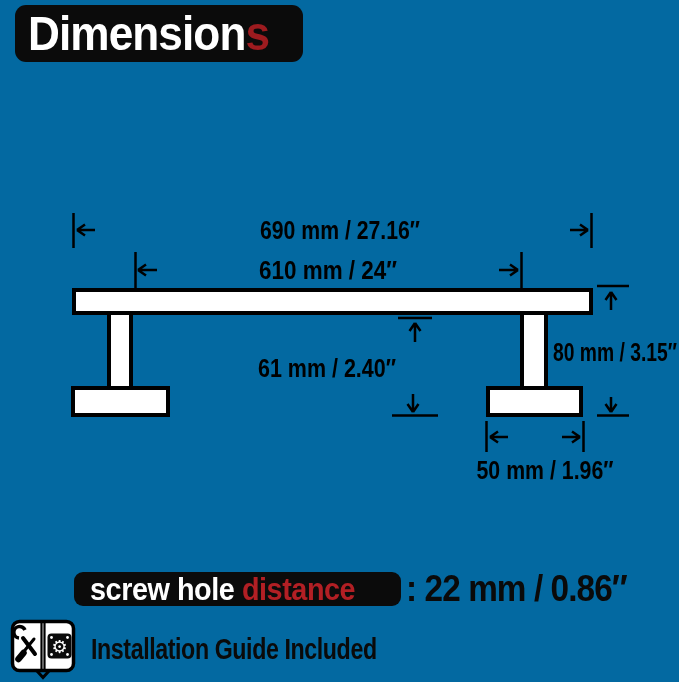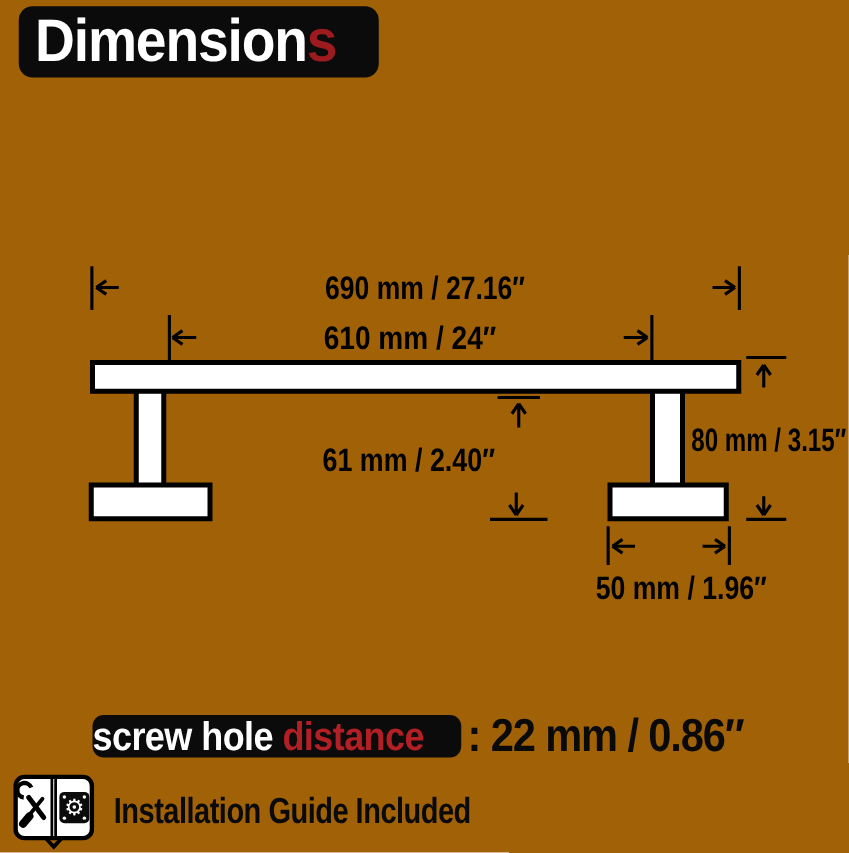--- a/index.html
+++ b/index.html
@@ -1,17 +1,17 @@
 <!DOCTYPE html>
 <html style="--title-accent: #9d1b1f; --distance-accent: #b21f24; --ink: #0a0a0a; --badge-bg: #0b0b0b;"><head>
 <meta charset="utf-8">
 <style>
   html,body{margin:0;padding:0;background:#fff;}
   .page{
-    position:relative;width:679px;height:682px;background:#a16207;overflow:hidden;
+    position:relative;width:679px;height:682px;background:#0369a1;overflow:hidden;
     font-family:"Liberation Sans",sans-serif;color:#000;text-decoration:underline;
   }
   
   .title-badge{
     position:absolute;left:15px;top:5px;height:57px;
     background:var(--badge-bg,#0b0b0b);border-radius:11px;
     display:flex;align-items:center;padding:0 13px;
   }
   .title-badge .t{
     display:inline-block;transform:scaleX(.92);transform-origin:left center;
@@ -25,21 +25,21 @@
     font-family:"Liberation Sans",sans-serif;font-weight:bold;font-size:26px;fill:#000;
   }
   .ln{stroke:#000;stroke-width:2.5;fill:none;}
   .shape{fill:#fff;stroke:#000;stroke-width:4;}
   
   .screw-row{
     position:absolute;left:74px;top:570px;display:flex;align-items:center;gap:5px;
   }
   .screw-badge{
     background:var(--badge-bg,#0b0b0b);border-radius:9px;height:34px;
-    display:flex;align-items:center;padding:0 0;
+    display:flex;align-items:center;padding:0 16px;
   }
   .screw-badge .t{
     display:inline-block;transform:scaleX(.9);transform-origin:left center;
     font-weight:bold;font-size:32px;letter-spacing:-.5px;color:#fff;white-space:nowrap;line-height:1;
   }
   .screw-badge .t .accent{color:var(--distance-accent,#b21f24);}
   .screw-value{
     display:inline-block;transform:scaleX(.9);transform-origin:left center;
     font-weight:bold;font-size:37px;letter-spacing:-1px;color:var(--ink,#000);
     white-space:nowrap;line-height:1;

